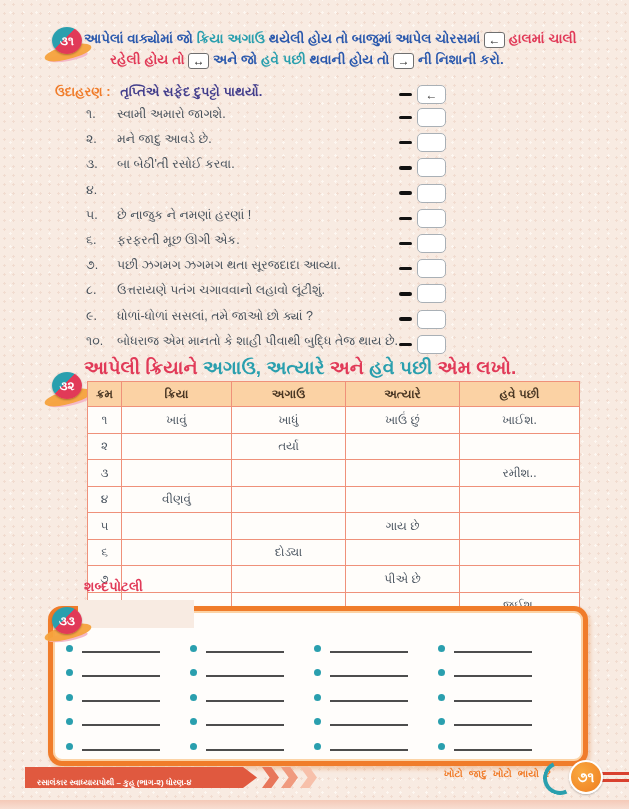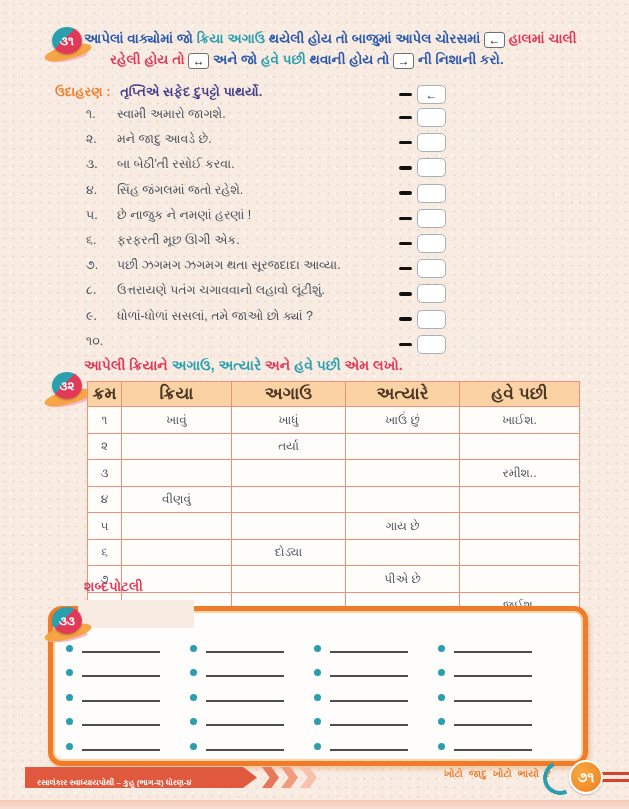--- a/index.html
+++ b/index.html
@@ -39,25 +39,25 @@
   .ex-label{font-weight:bold;color:var(--orange-deep);}
   .ex-text{font-weight:bold;color:#433e8c;margin-left:6px;}
   .sentence-row{position:absolute;left:0;width:629px;height:21px;font-size:12.5px;color:#46505a;}
   .sentence-row .num{position:absolute;left:86px;width:29px;}
   .sentence-row .txt{position:absolute;left:117px;width:280px;white-space:nowrap;}
   .ansgrp{position:absolute;left:399px;top:1px;display:flex;align-items:center;gap:5px;}
   .dash{width:13px;height:3.5px;background:#111;border-radius:2px;}
   .ansbox{width:27px;height:17px;border:1.6px solid #a9b0b6;border-radius:5px;background:#fff;
     display:flex;align-items:center;justify-content:center;font-size:12px;font-weight:bold;color:#333;}
   
-  .ex32-title{position:absolute;left:84px;top:357px;margin:0;font-size:14px;font-weight:bold;}
+  .ex32-title{position:absolute;left:84px;top:357px;margin:0;font-size:19px;font-weight:bold;}
   table.verbs{position:absolute;left:87px;top:381px;width:492px;border-collapse:collapse;table-layout:fixed;
     background:#fffdfa;}
   table.verbs th,table.verbs td{border:1.6px solid var(--tableBorder);overflow:hidden;}
-  table.verbs th{background:var(--headerBg);color:#4a3724;font-size:17px;font-weight:bold;height:22px;}
+  table.verbs th{background:var(--headerBg);color:#4a3724;font-size:12px;font-weight:bold;height:22px;}
   table.verbs td{height:23.5px;font-size:12px;color:#4b5560;text-align:center;}
   
   .wordbox{position:absolute;left:48px;top:606px;width:530px;height:150px;
     border:5px solid var(--orange-deep);border-radius:14px;background:#fffdfb;
     box-shadow:inset 0 0 0 2px #fcd3a5, 2px 3px 4px rgba(224,120,40,.35);}
   .label-patch{position:absolute;left:78px;top:600px;width:116px;height:28px;
     background:#f8ebe2;}
   .ex33-title{position:absolute;left:84px;top:579px;margin:0;font-size:13.5px;font-weight:bold;color:var(--crimson);}
   .wordgrid{position:absolute;left:66px;top:636px;width:466px;
     display:grid;grid-template-columns:repeat(4,1fr);grid-auto-rows:24.5px;column-gap:30px;}
@@ -127,21 +127,20 @@
       <div class="sentence-row" style="top: 157.4px;">
         <span class="num">૩.</span>
         <span class="txt">બા બેઠી'તી રસોઈ કરવા.</span>
         <span class="ansgrp">
           <span class="dash"></span>
           <span class="ansbox"></span>
         </span>
       </div>
       <div class="sentence-row" style="top: 182.6px;">
         <span class="num">૪.</span>
-        <span class="txt">સિંહ જંગલમાં જતો રહેશે.</span>
         <span class="ansgrp">
           <span class="dash"></span>
           <span class="ansbox"></span>
         </span>
       </div>
       <div class="sentence-row" style="top: 207.8px;">
         <span class="num">૫.</span>
         <span class="txt">છે નાજુક ને નમણાં હરણાં !</span>
         <span class="ansgrp">
           <span class="dash"></span>
@@ -175,20 +174,21 @@
       <div class="sentence-row" style="top: 308.6px;">
         <span class="num">૯.</span>
         <span class="txt">ધોળાં-ધોળાં સસલાં, તમે જાઓ છો ક્યાં ?</span>
         <span class="ansgrp">
           <span class="dash"></span>
           <span class="ansbox"></span>
         </span>
       </div>
       <div class="sentence-row" style="top: 333.8px;">
         <span class="num">૧૦.</span>
+        <span class="txt">બોધરાજ એમ માનતો કે શાહી પીવાથી બુદ્ધિ તેજ થાય છે.</span>
         <span class="ansgrp">
           <span class="dash"></span>
           <span class="ansbox"></span>
         </span>
       </div>
     </div>
 
   <div class="badge-wrap" style="left:52px;top:372px;">
     <div class="swoosh2"></div>
     <div class="swoosh"></div>

